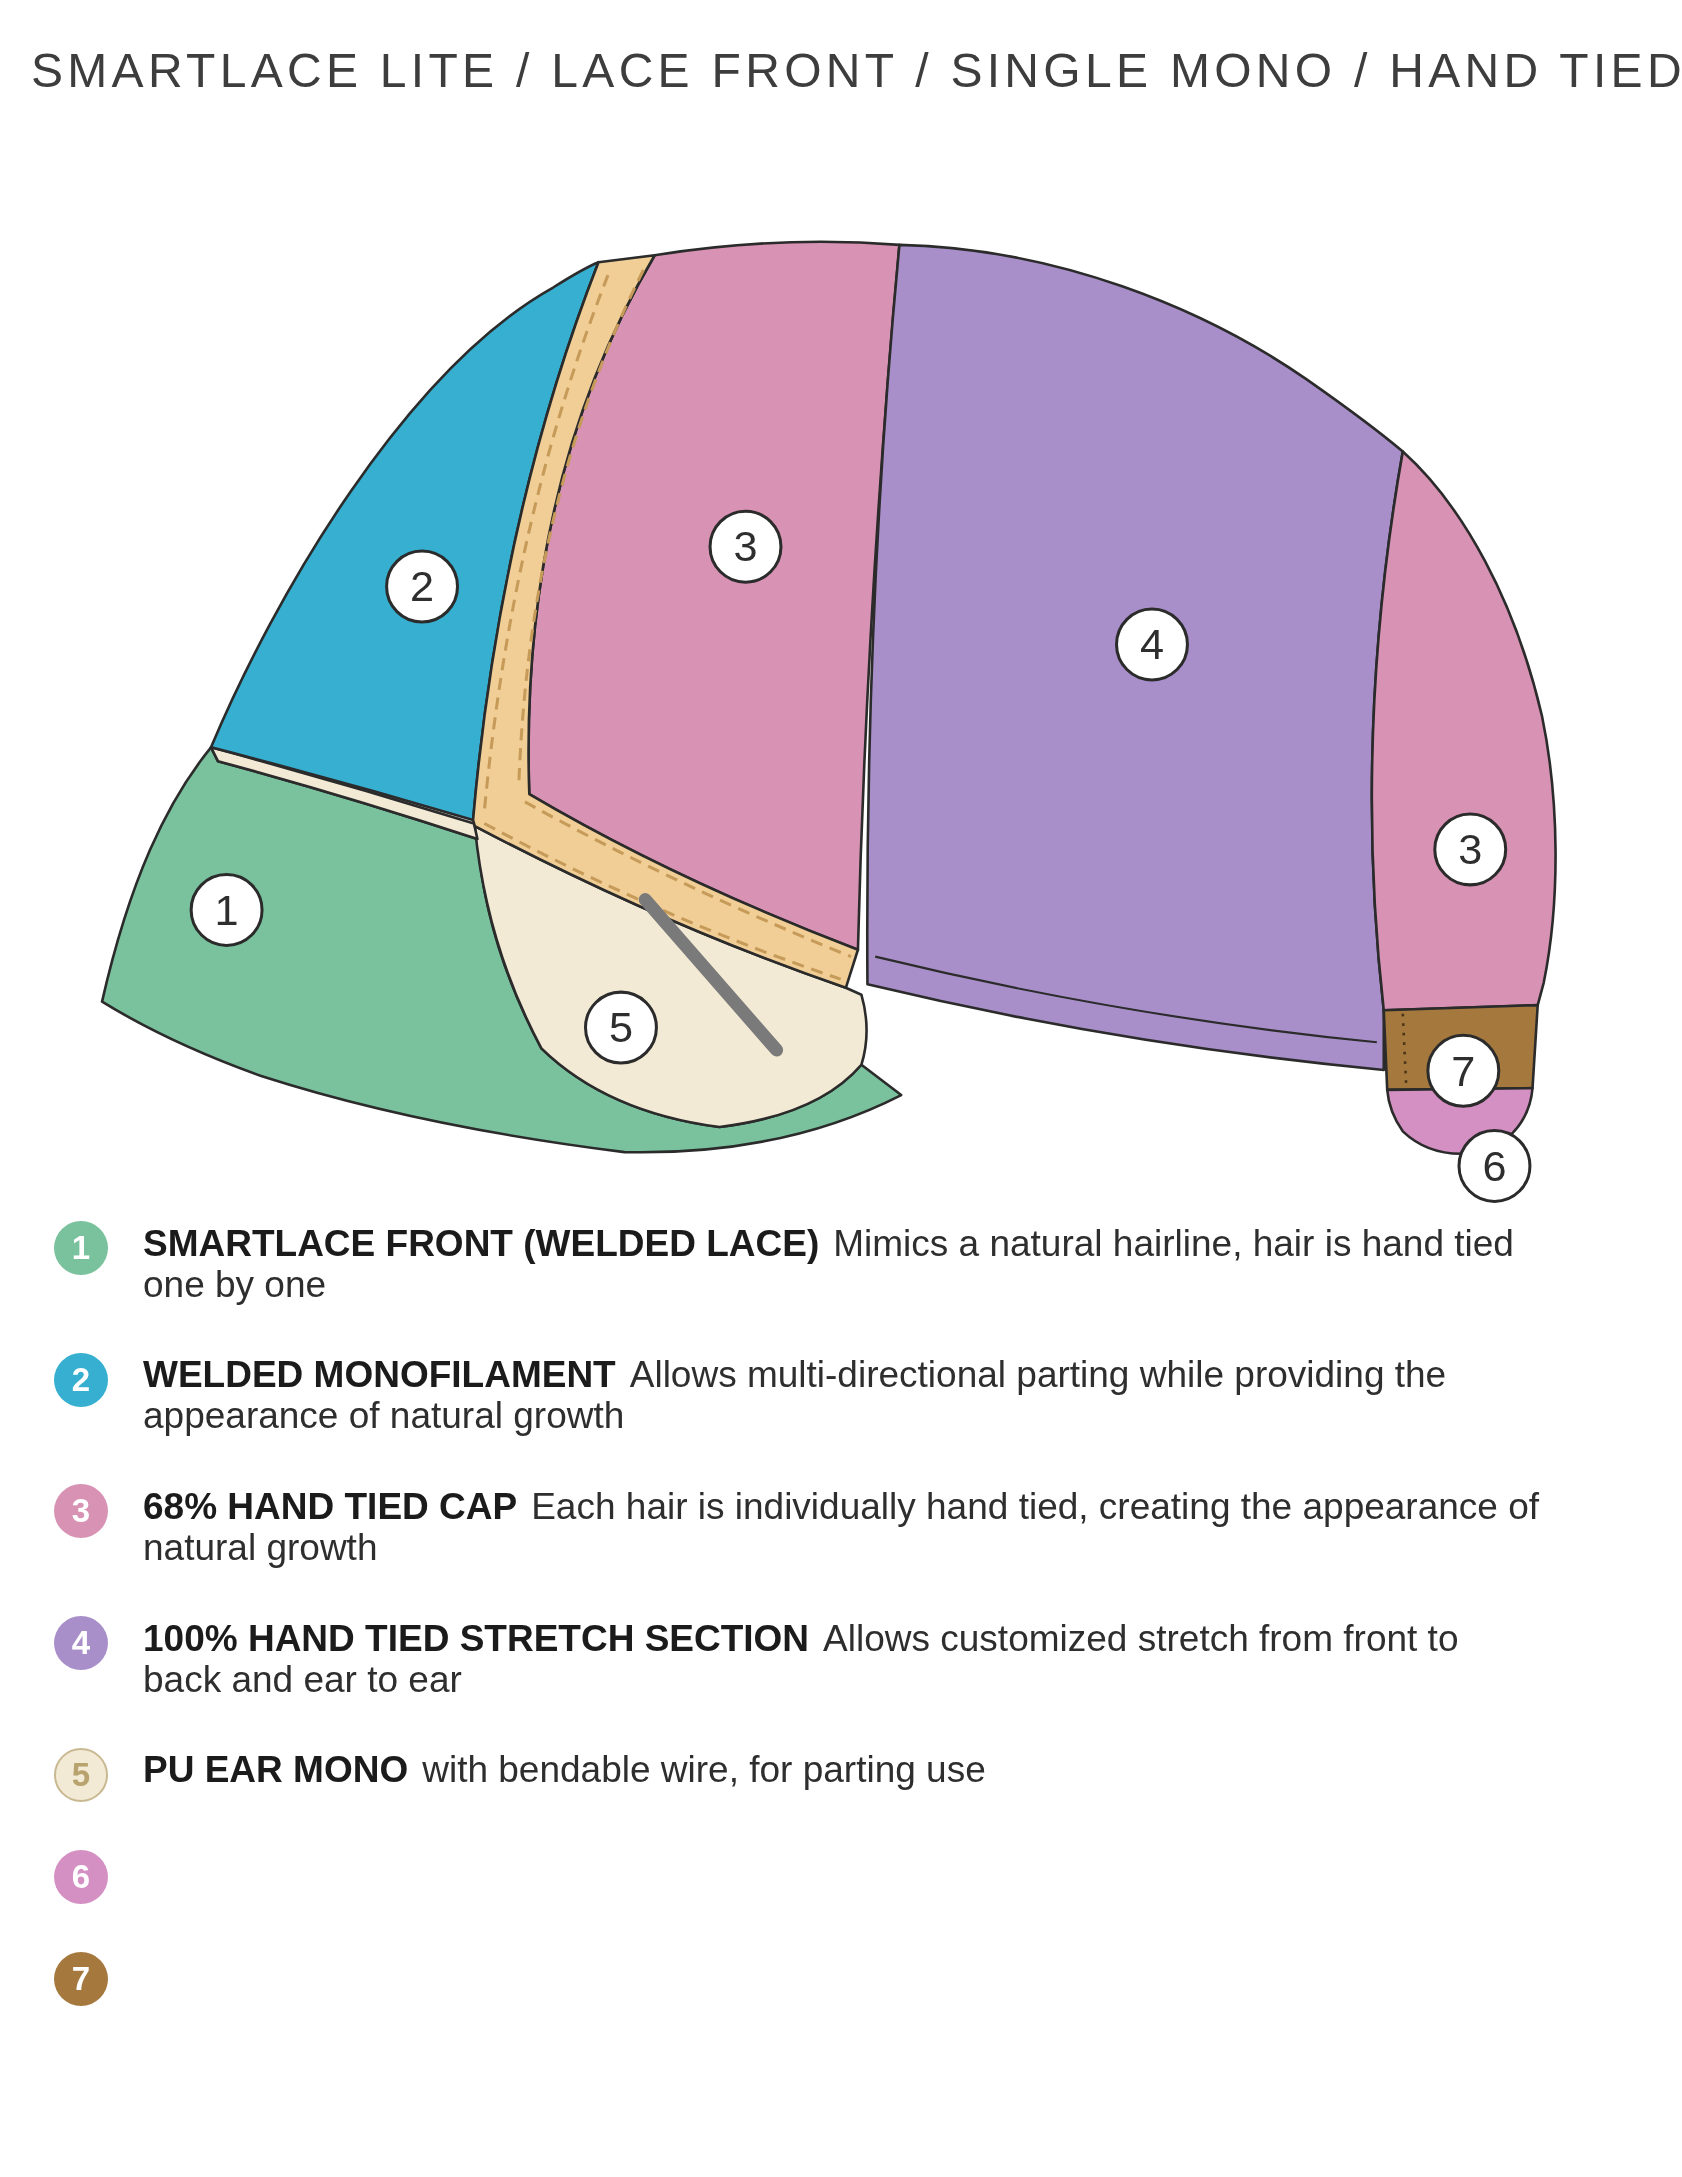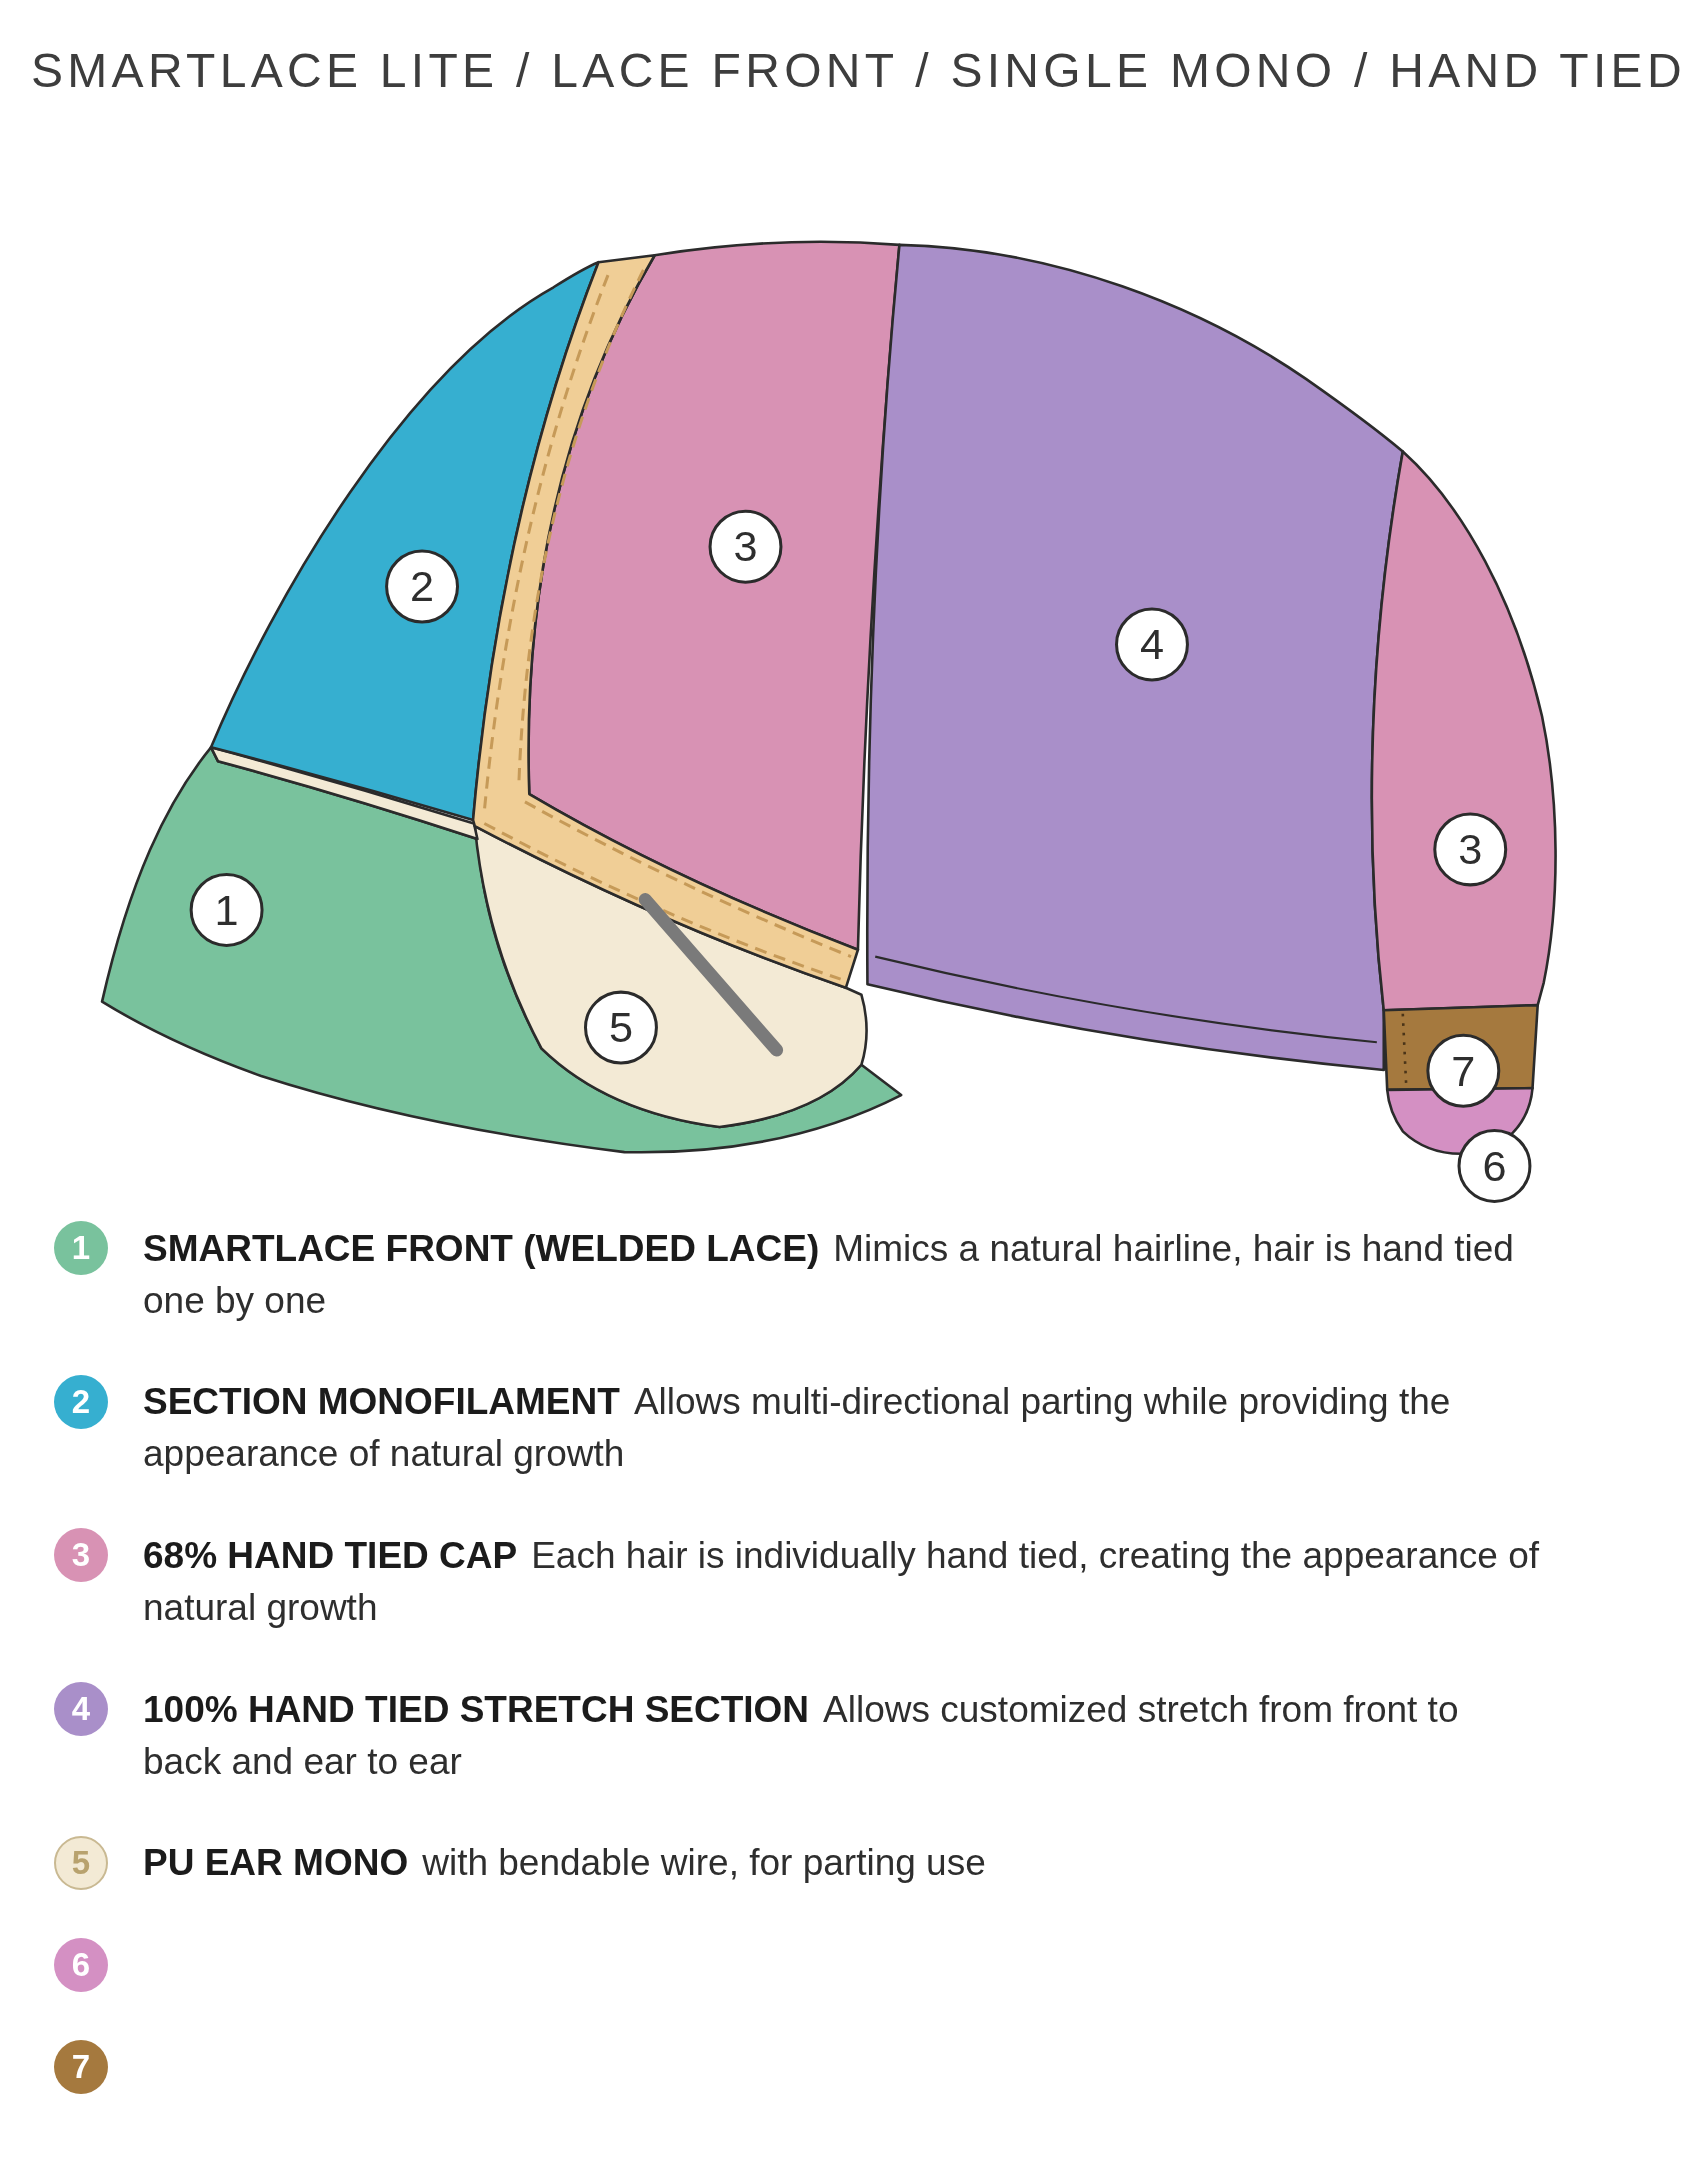--- a/index.html
+++ b/index.html
@@ -65,21 +65,21 @@
     font-weight:bold;
     margin-right:35px;
     box-sizing:border-box;
   }
   .bullet.light{
     border:2.6px solid #c9b992;
     color:#b8a26e;
   }
   .legend-text{
     font-size:37px;
-    line-height:52px;
+    line-height:41px;
     color:#2e2e2e;
     max-width:1401px;
     padding-top:1.7px;
   }
   .label{font-weight:bold;color:#1b1b1b;}
   .desc{margin-left:14px;}
 </style>
 </head>
 <body>
 
@@ -161,21 +161,21 @@
       <div class="legend-text">
         <span class="label">SMARTLACE FRONT (WELDED LACE)</span><span class="desc">Mimics a natural hairline, hair is hand tied one by one</span>
       </div>
     </div>
 
     <div class="legend-item">
       <div class="bullet" style="background-color: rgb(54, 175, 208);">
         <span>2</span>
       </div>
       <div class="legend-text">
-        <span class="label">SECTION MONOFILAMENT</span><span class="desc">Allows multi-directional parting while providing the appearance of natural growth</span>
+        <span class="label">WELDED MONOFILAMENT</span><span class="desc">Allows multi-directional parting while providing the appearance of natural growth</span>
       </div>
     </div>
 
     <div class="legend-item">
       <div class="bullet" style="background-color: rgb(216, 146, 180);">
         <span>3</span>
       </div>
       <div class="legend-text">
         <span class="label">68% HAND TIED CAP</span><span class="desc">Each hair is individually hand tied, creating the appearance of natural growth</span>
       </div>

